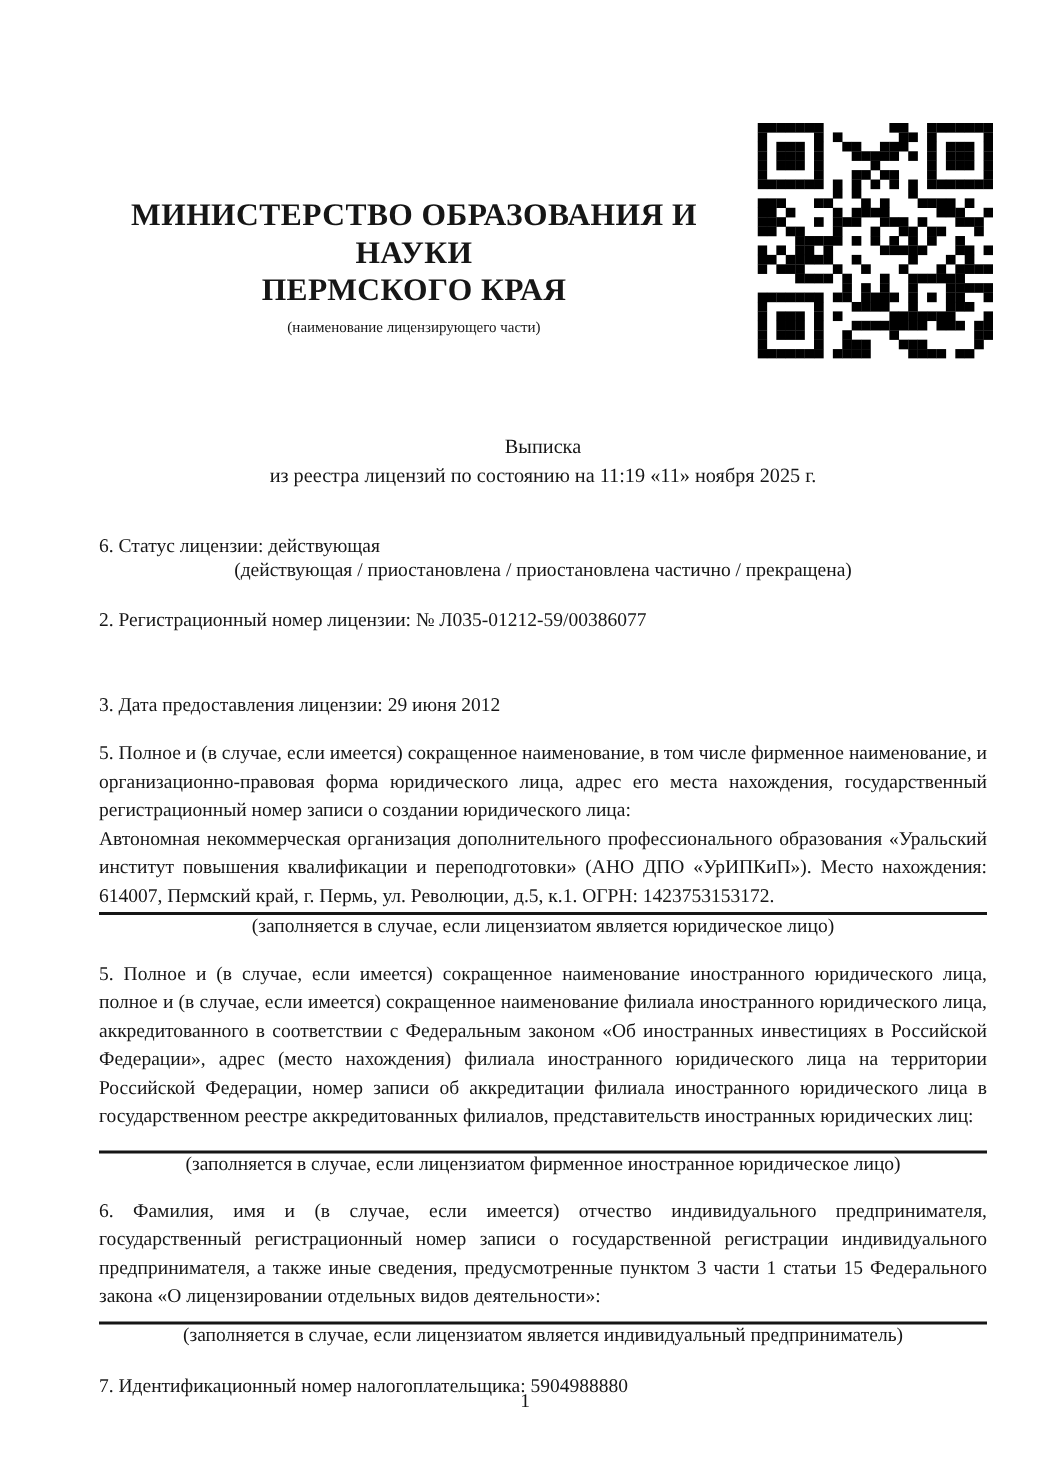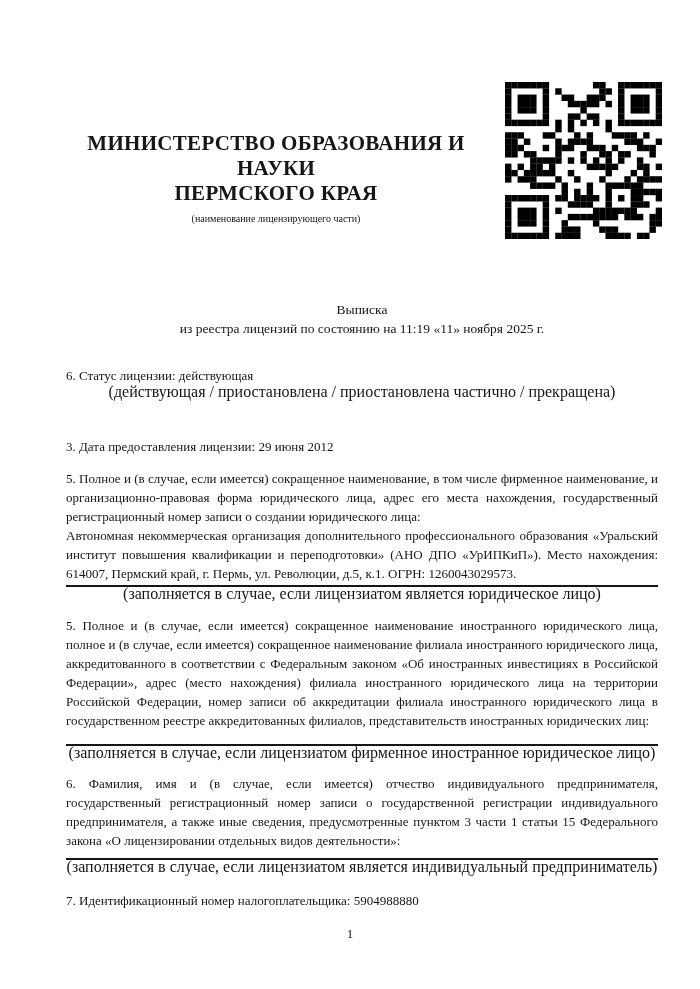--- a/index.html
+++ b/index.html
@@ -34,36 +34,36 @@
     letter-spacing: 0.3px;
   }
   .ministry-caption {
     font-weight: normal;
     font-size: 10px;
     line-height: 13px;
     margin-top: 6px;
   }
   .content {
     position: absolute;
-    top: 300px;
+    top: 288px;
     left: 66px;
     width: 592px;
   }
   .doc-title {
     text-align: center;
     font-size: 13.5px;
     line-height: 19px;
   }
   .item {
     font-size: 13px;
     line-height: 19px;
     text-align: justify;
   }
   .caption {
-    font-size: 16px;
+    font-size: 13px;
     line-height: 14px;
     text-align: center;
   }
   .rule {
     border-top: 2px solid #161616;
     margin-top: 2px;
     height: 0;
   }
   .sec-status      { margin-top: 28px; margin-bottom: 16px; }
   .sec-regnum      { margin-bottom: 14px; }
@@ -411,28 +411,31 @@
     <div class="doc-title">
       <div>Выписка</div>
       <div>из реестра лицензий по состоянию на 11:19 «11» ноября 2025 г.</div>
     </div>
 
     <section class="item sec-status">
       <div>6. Статус лицензии: действующая</div>
       <div class="caption">(действующая / приостановлена / приостановлена частично / прекращена)</div>
     </section>
 
+    <section class="item sec-regnum">
+      <div>2. Регистрационный номер лицензии: № Л035-01212-59/00386077</div>
+    </section>
 
     <section class="item sec-date">
       <div>3. Дата предоставления лицензии: 29 июня 2012</div>
     </section>
 
     <section class="item sec-legal">
       <div>5. Полное и (в случае, если имеется) сокращенное наименование, в том числе фирменное наименование, и организационно-правовая форма юридического лица, адрес его места нахождения, государственный регистрационный номер записи о создании юридического лица:</div>
-      <div>Автономная некоммерческая организация дополнительного профессионального образования «Уральский институт повышения квалификации и переподготовки» (АНО ДПО «УрИПКиП»). Место нахождения: 614007, Пермский край, г. Пермь, ул. Революции, д.5, к.1. ОГРН: 1260043029573.</div>
+      <div>Автономная некоммерческая организация дополнительного профессионального образования «Уральский институт повышения квалификации и переподготовки» (АНО ДПО «УрИПКиП»). Место нахождения: 614007, Пермский край, г. Пермь, ул. Революции, д.5, к.1. ОГРН: 1423753153172.</div>
       <div class="rule"></div>
       <div class="caption">(заполняется в случае, если лицензиатом является юридическое лицо)</div>
     </section>
 
     <section class="item sec-foreign">
       <div>5. Полное и (в случае, если имеется) сокращенное наименование иностранного юридического лица, полное и (в случае, если имеется) сокращенное наименование филиала иностранного юридического лица, аккредитованного в соответствии с Федеральным законом «Об иностранных инвестициях в Российской Федерации», адрес (место нахождения) филиала иностранного юридического лица на территории Российской Федерации, номер записи об аккредитации филиала иностранного юридического лица в государственном реестре аккредитованных филиалов, представительств иностранных юридических лиц:</div>
       <div class="blank-12"></div>
       <div class="rule"></div>
       <div class="caption">(заполняется в случае, если лицензиатом фирменное иностранное юридическое лицо)</div>
     </section>

